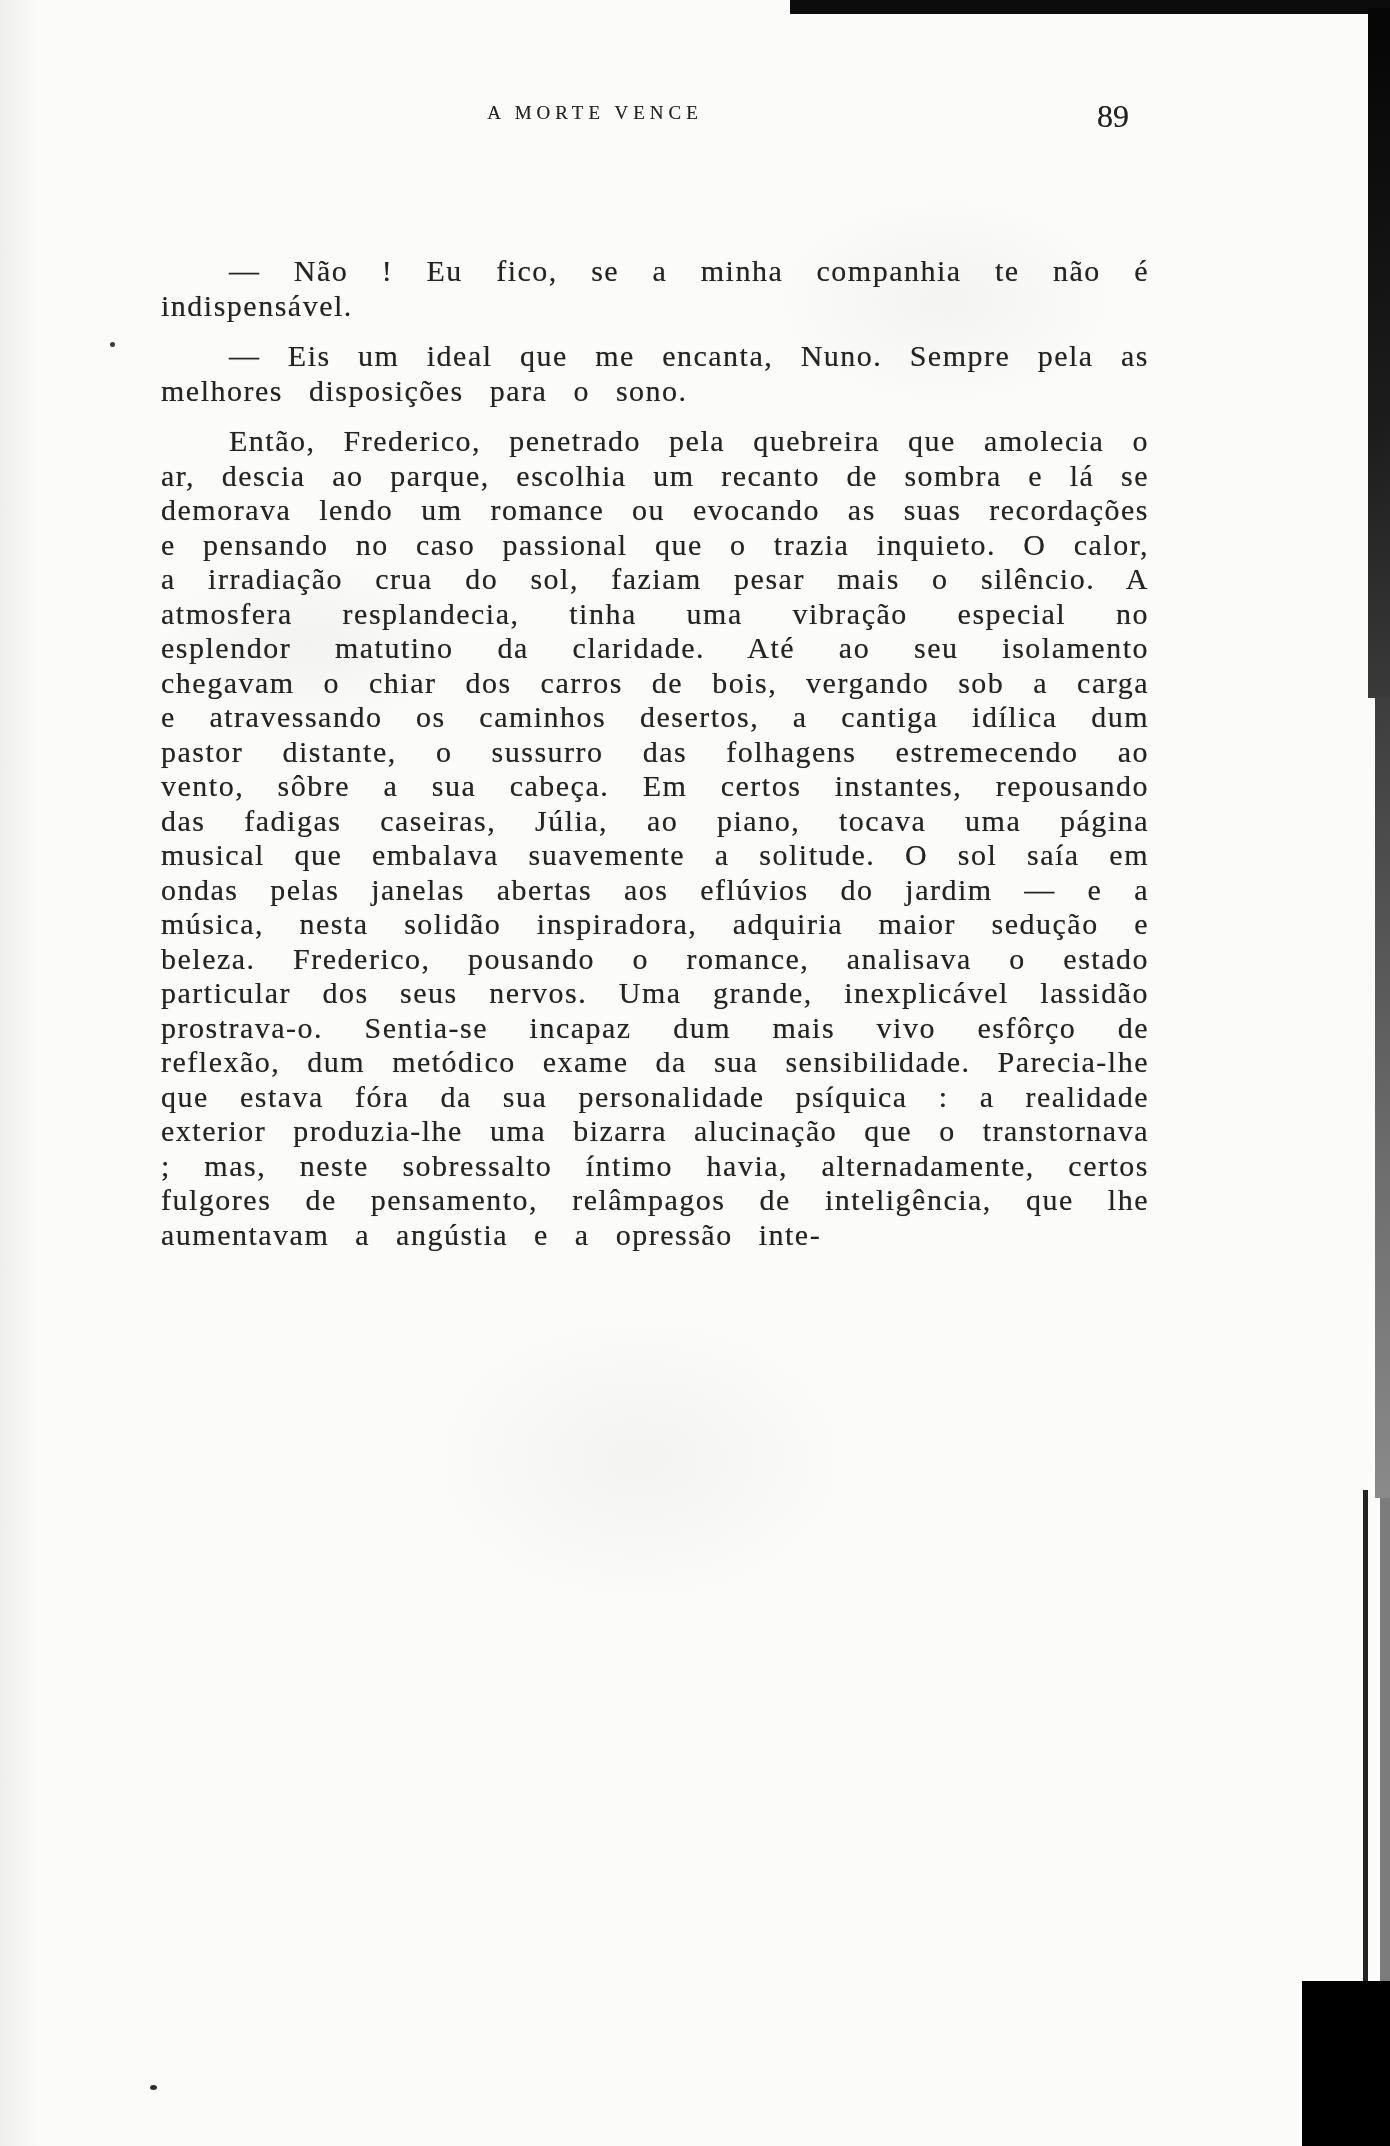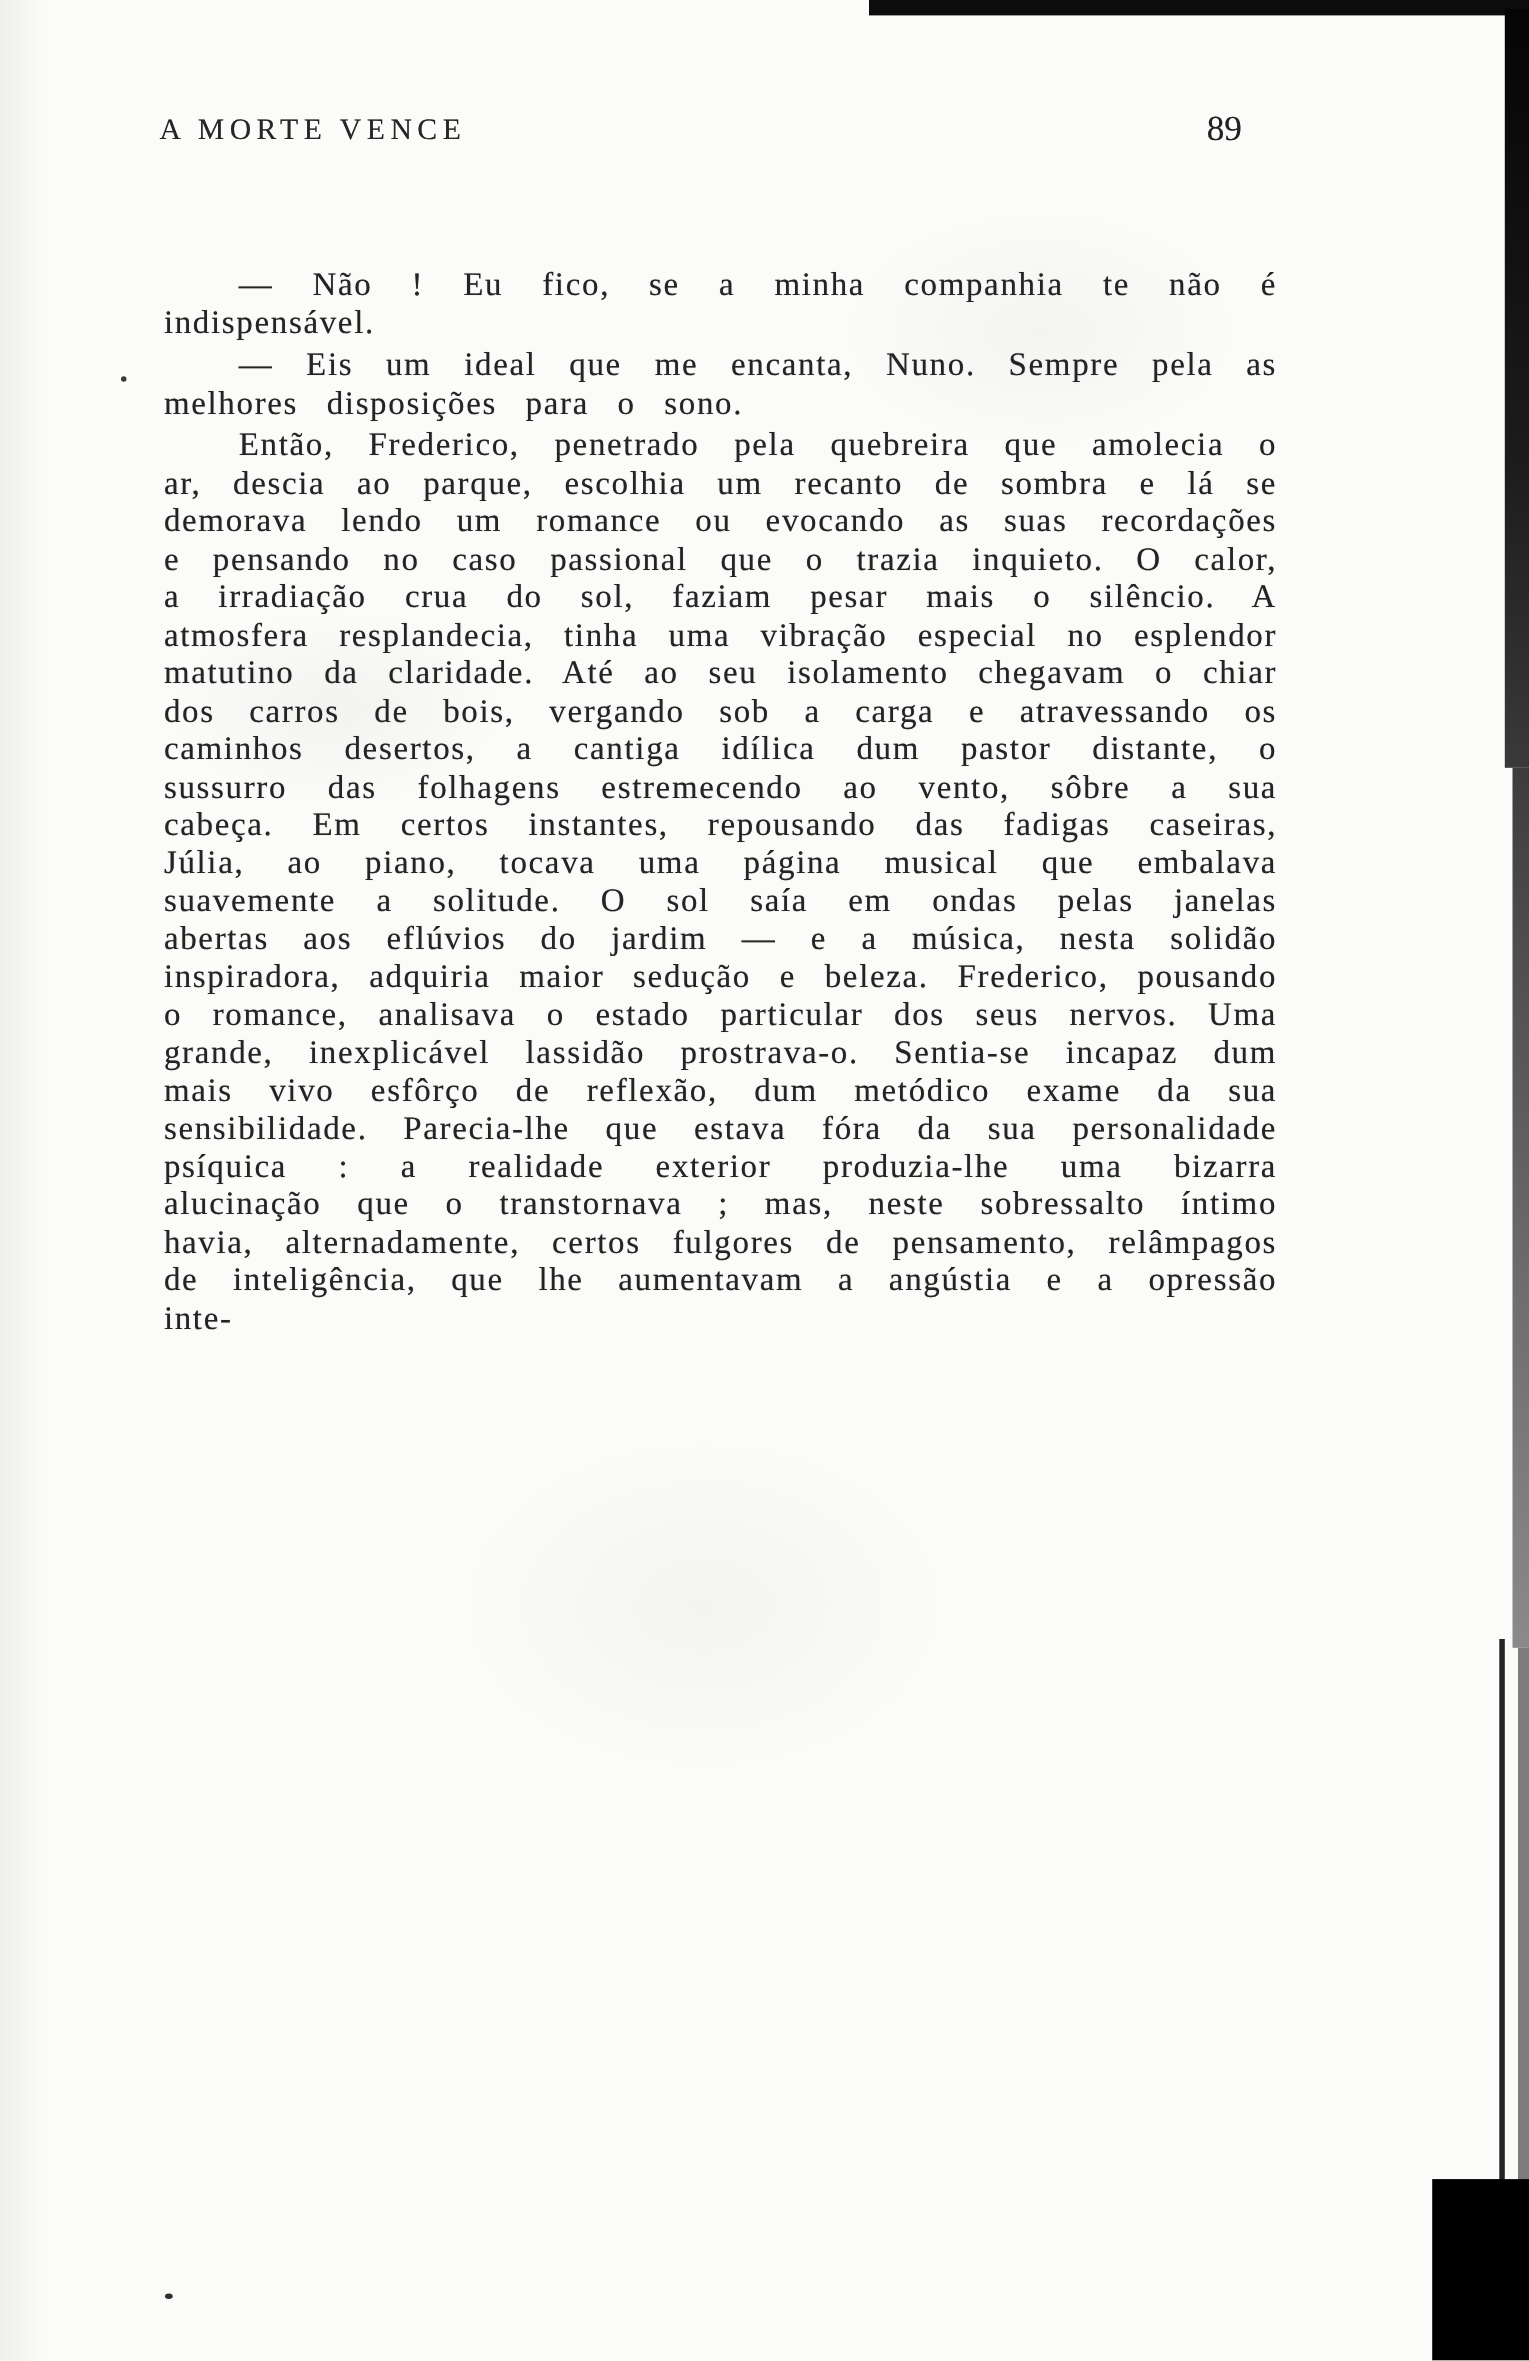--- a/index.html
+++ b/index.html
@@ -29,21 +29,22 @@
     left: 145px;
     top: 98px;
     width: 1020px;
     height: 40px;
   }
   .running-title {
     position: absolute;
     left: 0;
     right: 120px;
     top: 4px;
-    font-size: 27px;
+    text-align: center;
+    font-size: 19px;
     letter-spacing: 5px;
     color: #262626;
     text-shadow: 0 0 0.6px rgba(0,0,0,0.45);
   }
   .page-number {
     position: absolute;
     right: 36px;
     top: 0;
     font-size: 32px;
     color: #222222;
@@ -58,21 +59,21 @@
     width: 1020px;
     color: #242424;
     font-size: 30px;
     line-height: 34.5px;
     letter-spacing: 1.5px;
     word-spacing: 17px;
     text-align: justify;
     text-shadow: 0 0 0.7px rgba(20,20,20,0.5);
   }
   .text-block p {
-    margin: 4px;
+    margin: 16px;
     text-indent: 68px;
   }
 
   
   .artifact { position: absolute; }
   .artifact-top-bar {
     top: 0; right: 0;
     width: 600px; height: 14px;
     background: #0c0c0c;
   }

